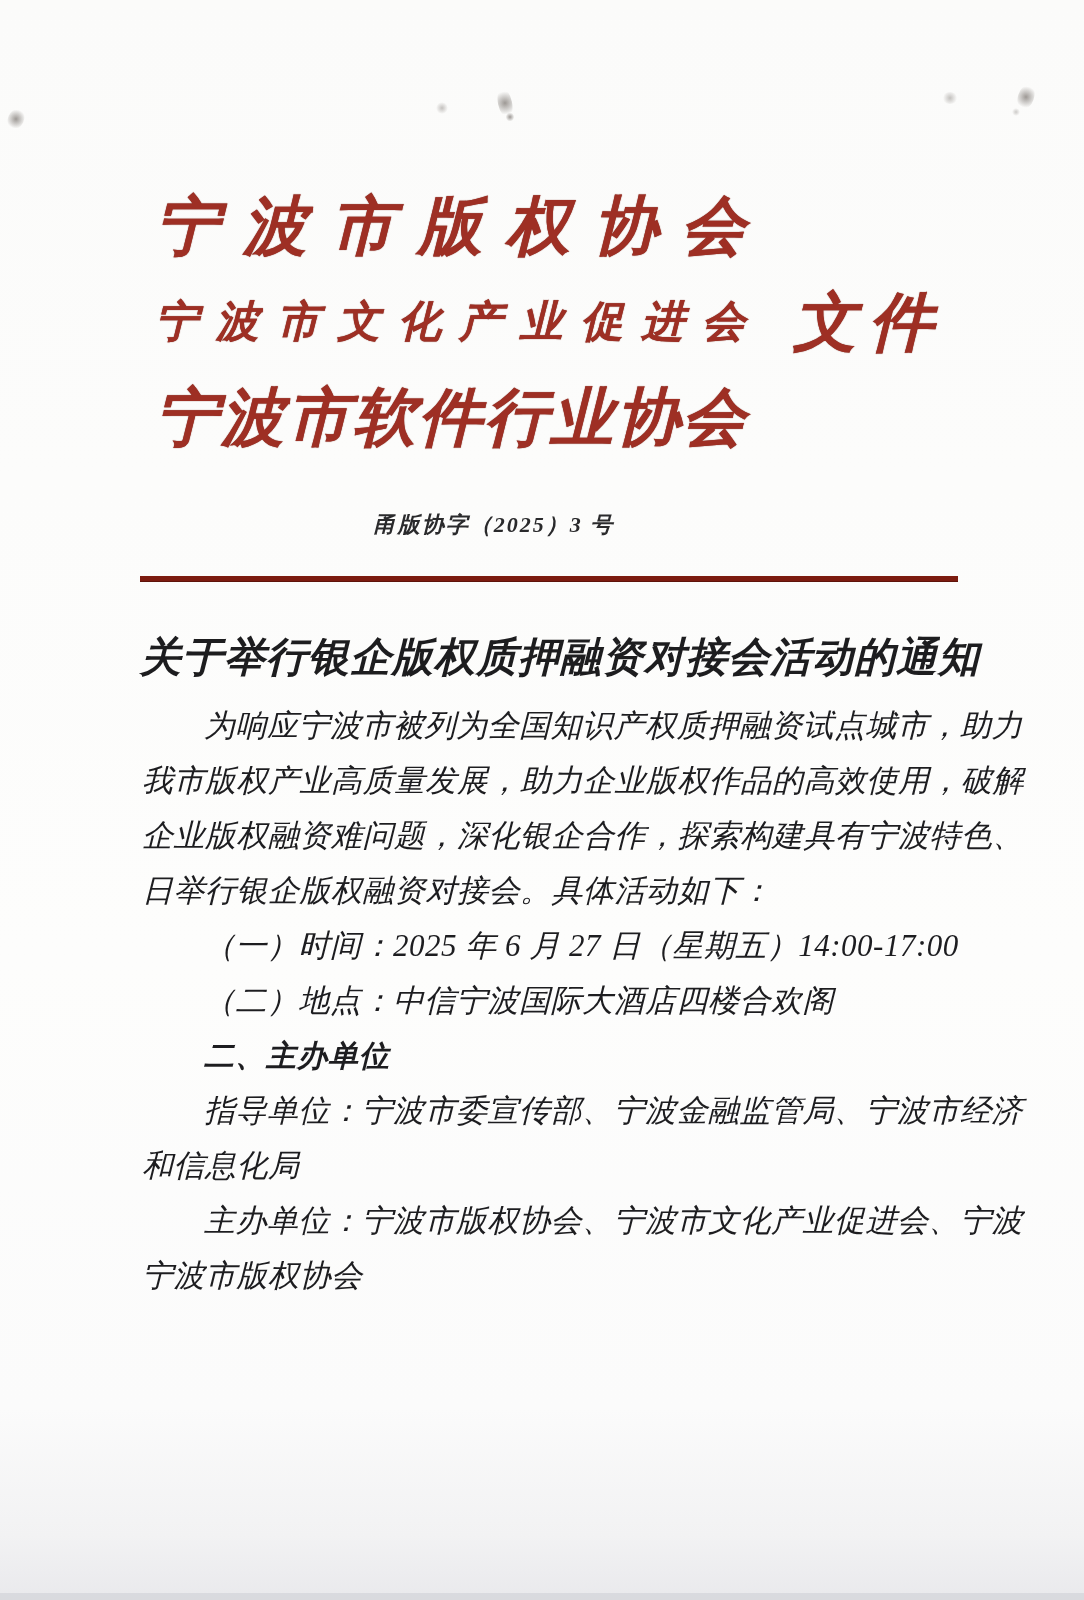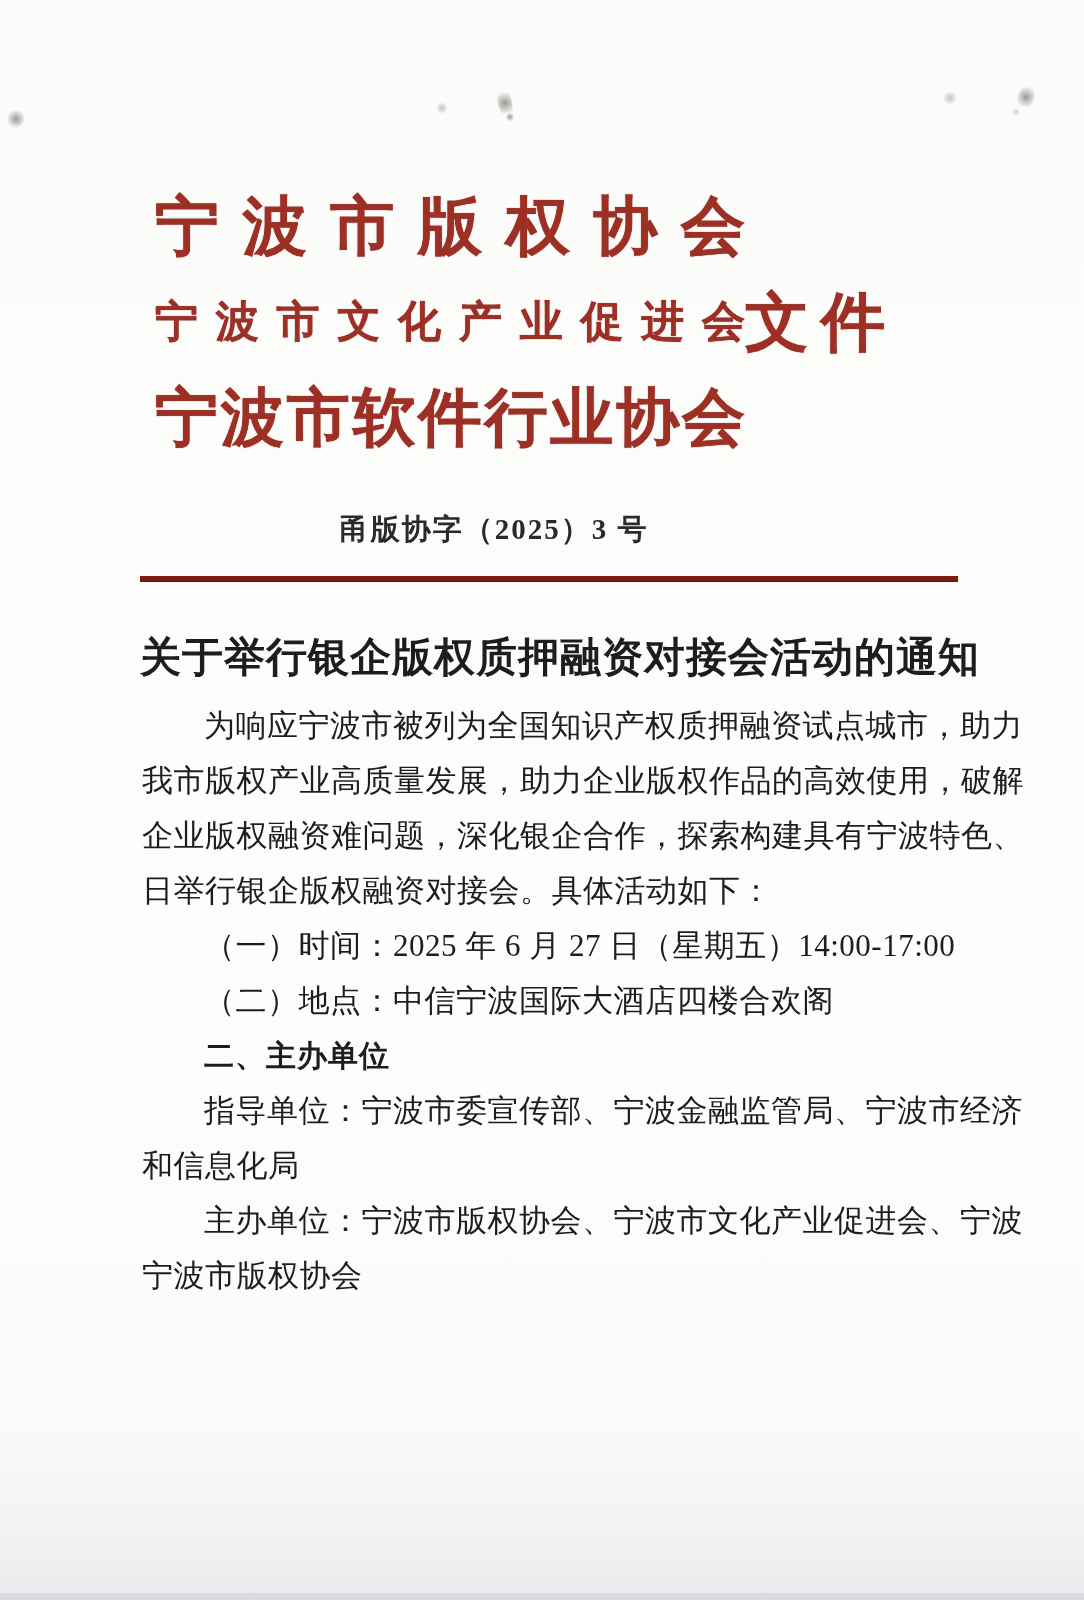--- a/index.html
+++ b/index.html
@@ -8,20 +8,21 @@
     background: #ffffff;
   }
   .page {
     position: relative;
     width: 1084px;
     height: 1600px;
     margin: 0 auto;
     background: linear-gradient(180deg, #fbfbfa 0%, #fdfdfc 60%, #fbfbfb 88%, #f2f2f3 96%, #e9e9ec 100%);
     overflow: hidden;
     font-family: "Liberation Serif", "DejaVu Serif", serif;
+    font-style: italic;
   }
 
   
   .letterhead {
     position: absolute;
     top: 178px;
     left: 155px;
     width: 790px;
     color: #9e2f24;
     font-weight: bold;
@@ -49,32 +50,33 @@
     text-align-last: justify;
   }
   .org-line-3 {
     width: 590px;
     font-size: 63px;
     text-align: justify;
     text-align-last: justify;
   }
   .doc-label {
     font-size: 64px;
+    margin-left: 48px;
     letter-spacing: 12px;
     white-space: nowrap;
   }
 
   
   .doc-number {
     position: absolute;
     top: 510px;
     left: 0;
     width: 988px;
     text-align: center;
-    font-size: 29px;
+    font-size: 22px;
     font-weight: bold;
     color: #2a2a2c;
     letter-spacing: 2px;
   }
 
   
   .red-rule {
     position: absolute;
     top: 576px;
     left: 140px;

